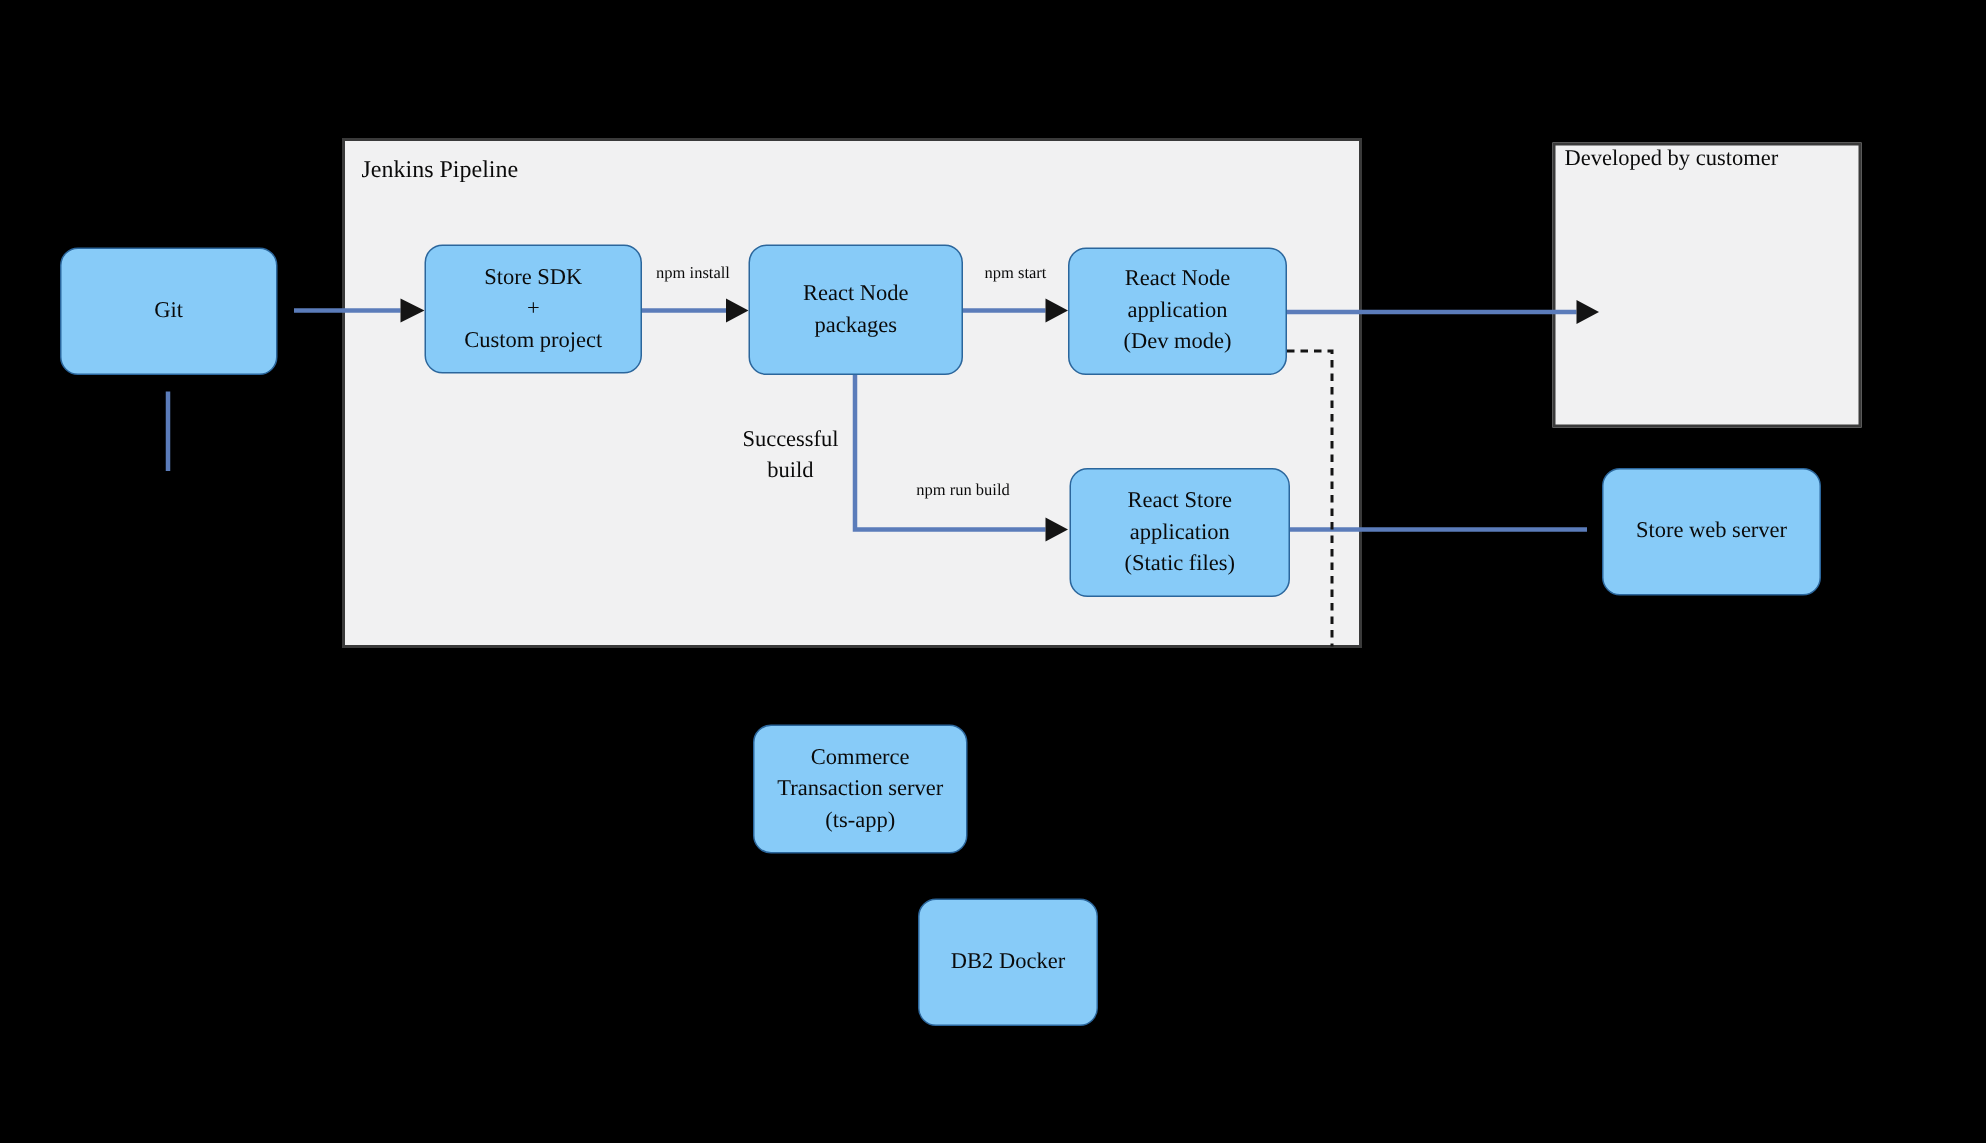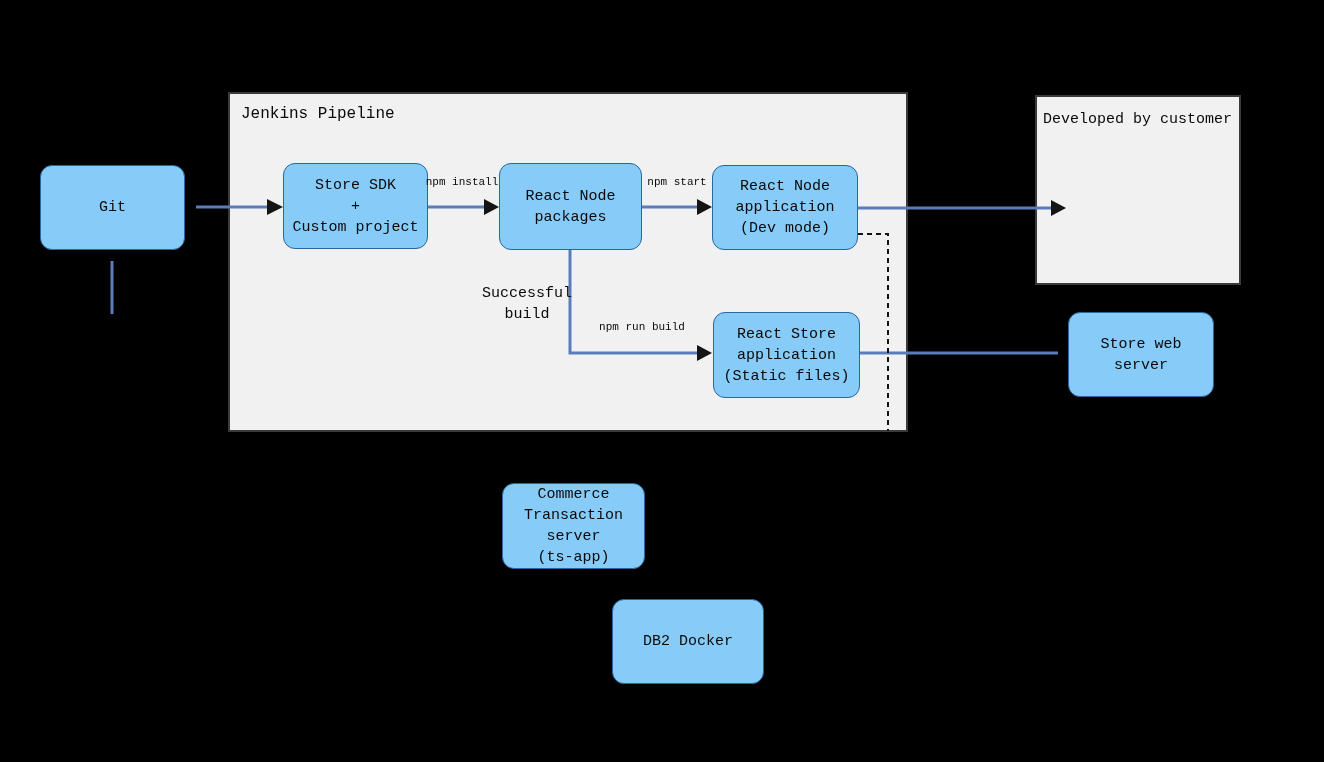--- a/index.html
+++ b/index.html
@@ -9,21 +9,21 @@
     --connector:#5B7CBA;
     --container-fill:#F1F1F2;
     --container-border:#3A3A3A;
     --dashed-line:#141414;
     --text:#0A0A0A;
   }
   html,body{margin:0;padding:0;background:var(--bg);}
   .canvas{
     position:relative;width:1324px;height:762px;overflow:hidden;
     background:var(--bg);
-    font-family:Liberation Mono, monospace;
+    font-family:Liberation Serif, serif;
     color:var(--text);
   }
   .container{
     position:absolute;background:var(--container-fill);
     border:2px solid var(--container-border);
     box-sizing:border-box;z-index:1;
   }
   .c-jenkins{left:228px;top:92px;width:680px;height:340px;}
   .c-customer{left:1035px;top:95px;width:206px;height:190px;}
   .container-label{
@@ -46,21 +46,21 @@
   .node .label{white-space:pre-line;}
   .n-git{left:40px;top:165px;width:145px;height:85px;}
   .n-sdk{left:283px;top:163px;width:145px;height:86px;}
   .n-pkg{left:499px;top:163px;width:143px;height:87px;}
   .n-app{left:712px;top:165px;width:146px;height:85px;}
   .n-storeapp{left:713px;top:312px;width:147px;height:86px;}
   .n-test{left:1070px;top:164px;width:143px;height:86px;}
   .n-websrv{left:1068px;top:312px;width:146px;height:85px;}
   .n-commerce{left:502px;top:483px;width:143px;height:86px;}
   .n-elastic{left:715px;top:479px;width:143px;height:86px;}
-  .n-db2{left:612px;top:599px;width:152px;height:85px;}
+  .n-db2{left:612px;top:599px;width:120px;height:85px;}
   .edge-label{
     position:absolute;z-index:4;font-size:11px;color:var(--text);
     transform:translateX(-50%);white-space:nowrap;
   }
   .l-npm-install{left:462px;top:176px;}
   .l-npm-start{left:677px;top:176px;}
   .l-npm-run-build{left:642px;top:321px;}
   .note{
     position:absolute;z-index:4;font-size:15px;line-height:21px;
     color:var(--text);text-align:center;transform:translateX(-50%);
@@ -70,21 +70,21 @@
 </style>
 </head>
 <body>
 
 <div class="canvas">
 
   <div class="container c-jenkins">
     <div class="container-label">Jenkins Pipeline</div>
   </div>
   <div class="container c-customer">
-    <div class="container-label" style="left:6px;top:14px;font-size:15px;">Developed by customer</div>
+    <div class="container-label" style="left:6px;top:1px;font-size:15px;">Developed by customer</div>
   </div>
 
   <svg class="wires" width="1324" height="762" viewBox="0 0 1324 762">
 
     <path class="wire" d="M112 261 V314"></path>
 
     <path class="wire" d="M196 207 H267"></path>
     <path class="arrowhead" d="M267 199 L283 207 L267 215 Z"></path>
 
     <path class="wire" d="M428 207 H484"></path>

